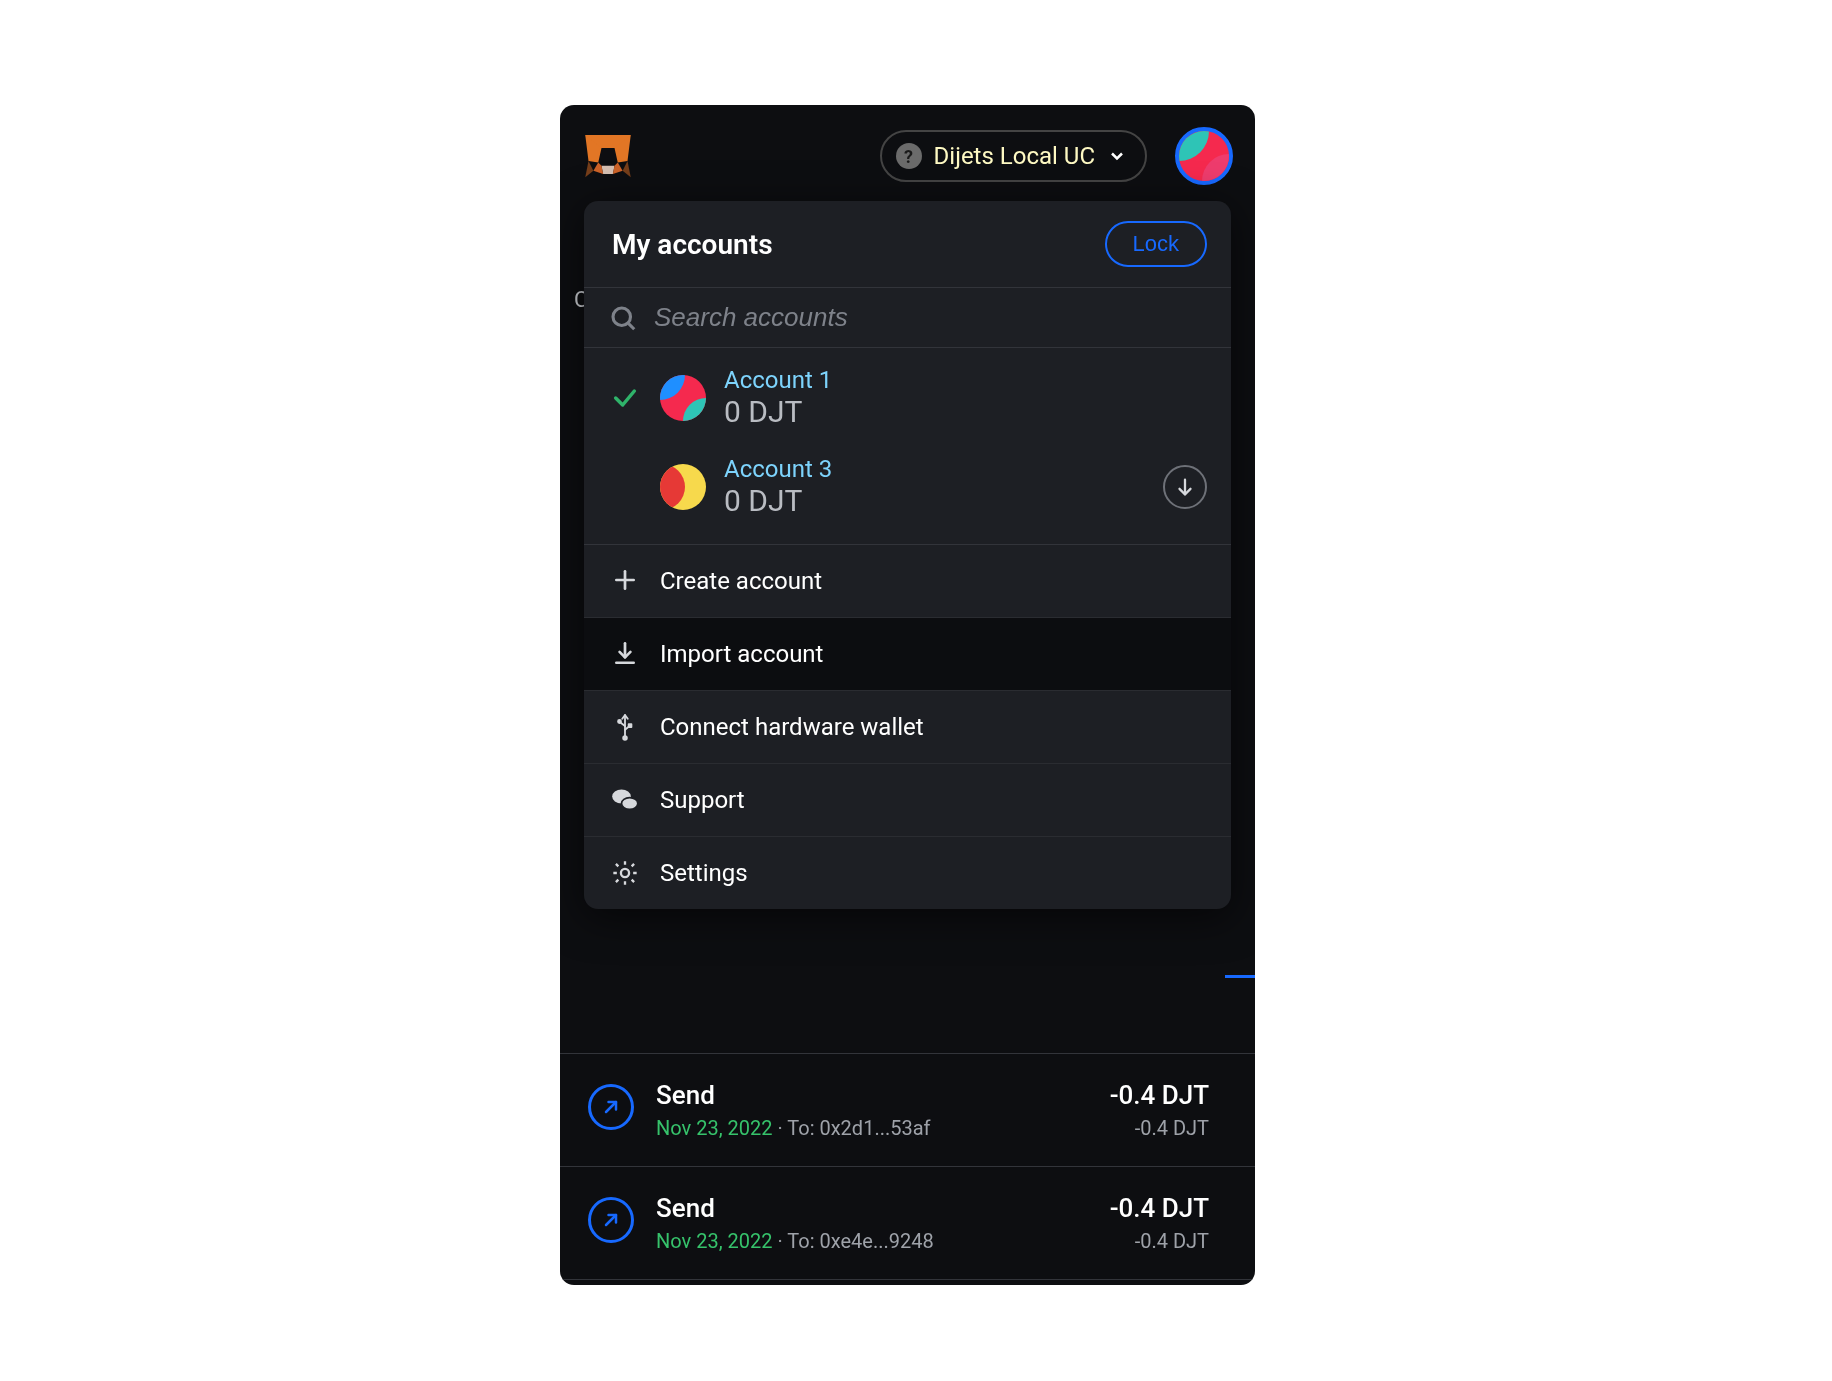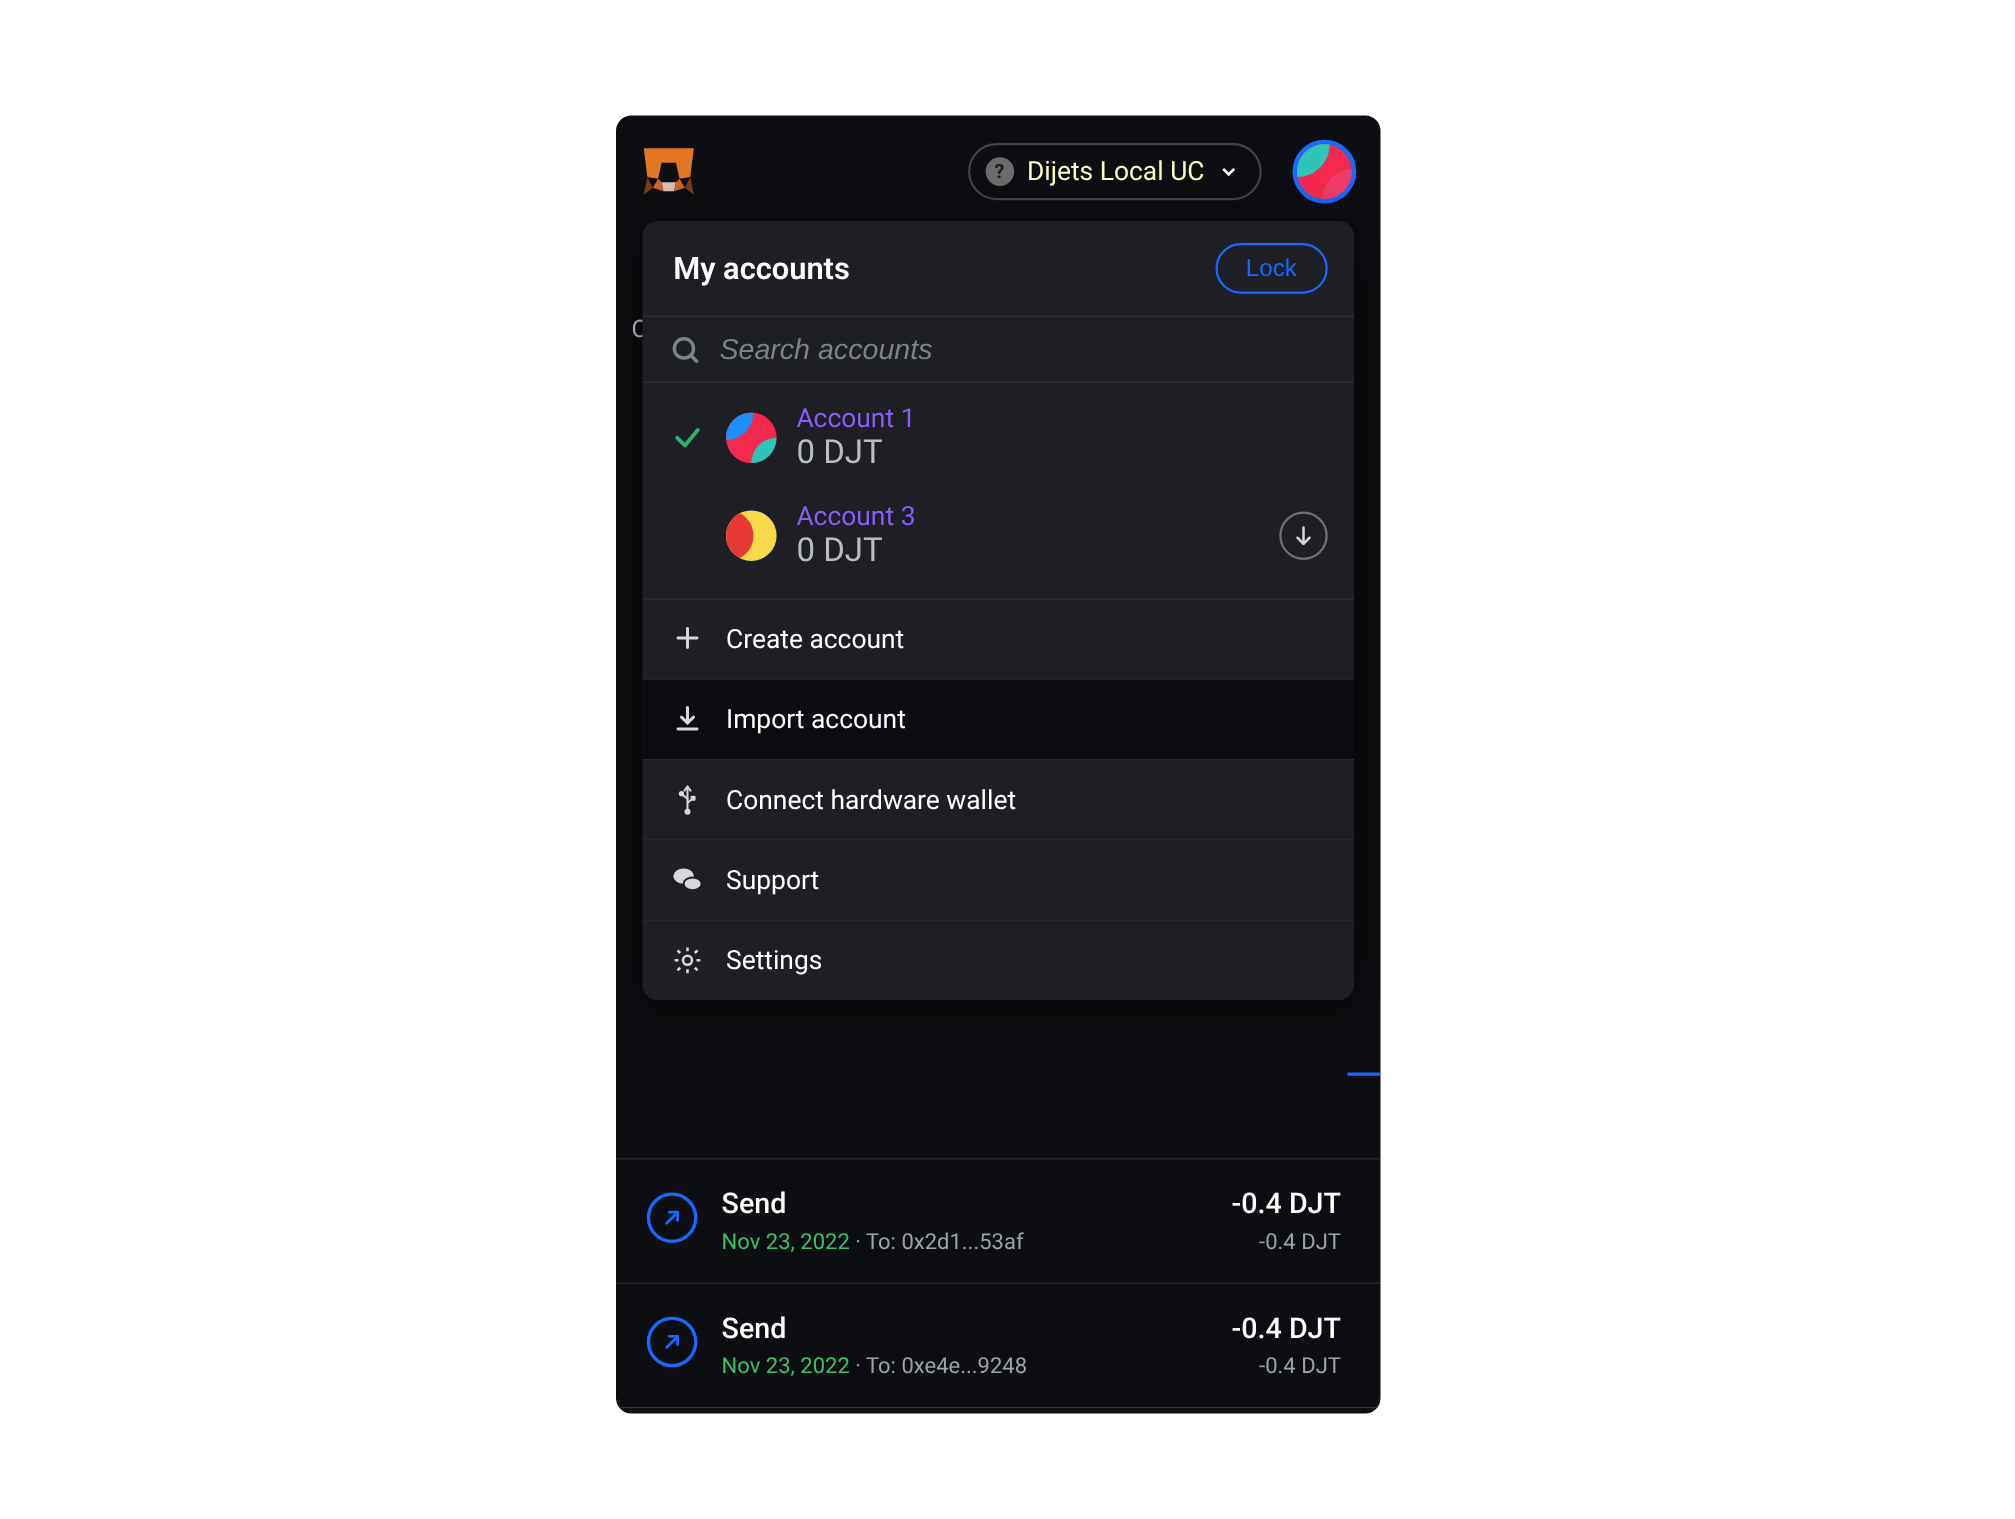--- a/index.html
+++ b/index.html
@@ -100,21 +100,21 @@
   .account-item {
     display: flex; align-items: center; padding: 18px 24px 18px 24px;
     gap: 18px; cursor: pointer;
   }
   .account-item + .account-item { padding-top: 8px; }
   .check-slot { width: 34px; display:flex; justify-content:center; }
   .acct-avatar {
     width: 46px; height: 46px; border-radius: 50%; position: relative; overflow: hidden;
   }
   .acct-info { display:flex; flex-direction: column; }
-  .acct-name { color: #8b5cf6; font-size: 24px; }
+  .acct-name { color: #7dd3fc; font-size: 24px; }
   .acct-bal { color: #b9bcc2; font-size: 30px; }
   .down-circle {
     margin-left: auto; width: 44px; height: 44px; border: 2px solid #6e7178;
     border-radius: 50%; display:flex; align-items:center; justify-content:center;
     cursor: pointer;
   }
 
   .menu-list { border-top: 1px solid #32343a; }
   .menu-item {
     display:flex; align-items:flex-start; gap: 20px;
@@ -130,21 +130,21 @@
     position: absolute;
     left: 0; right: 0;
     top: 948px;
   }
   .tx-accent {
     height: 3px; background: #1769ff; position:absolute;
     right: 0; top: -78px; width: 30px;
   }
   .tx-item {
     display:flex; align-items:flex-start; gap: 22px;
-    padding: 26px 36px 26px 28px;
+    padding: 26px 46px 26px 28px;
     border-bottom: 1px solid #32343a;
   }
   .tx-icon {
     width: 46px; height: 46px; border: 3px solid #1769ff; border-radius: 50%;
     display:flex; align-items:center; justify-content:center;
     margin-top: 4px;
   }
   .tx-body { flex: 1; }
   .tx-title { color:#fff; font-size: 26px; font-weight: 500; }
   .tx-sub { font-size: 20px; margin-top: 6px; color:#9ea2a9; }

